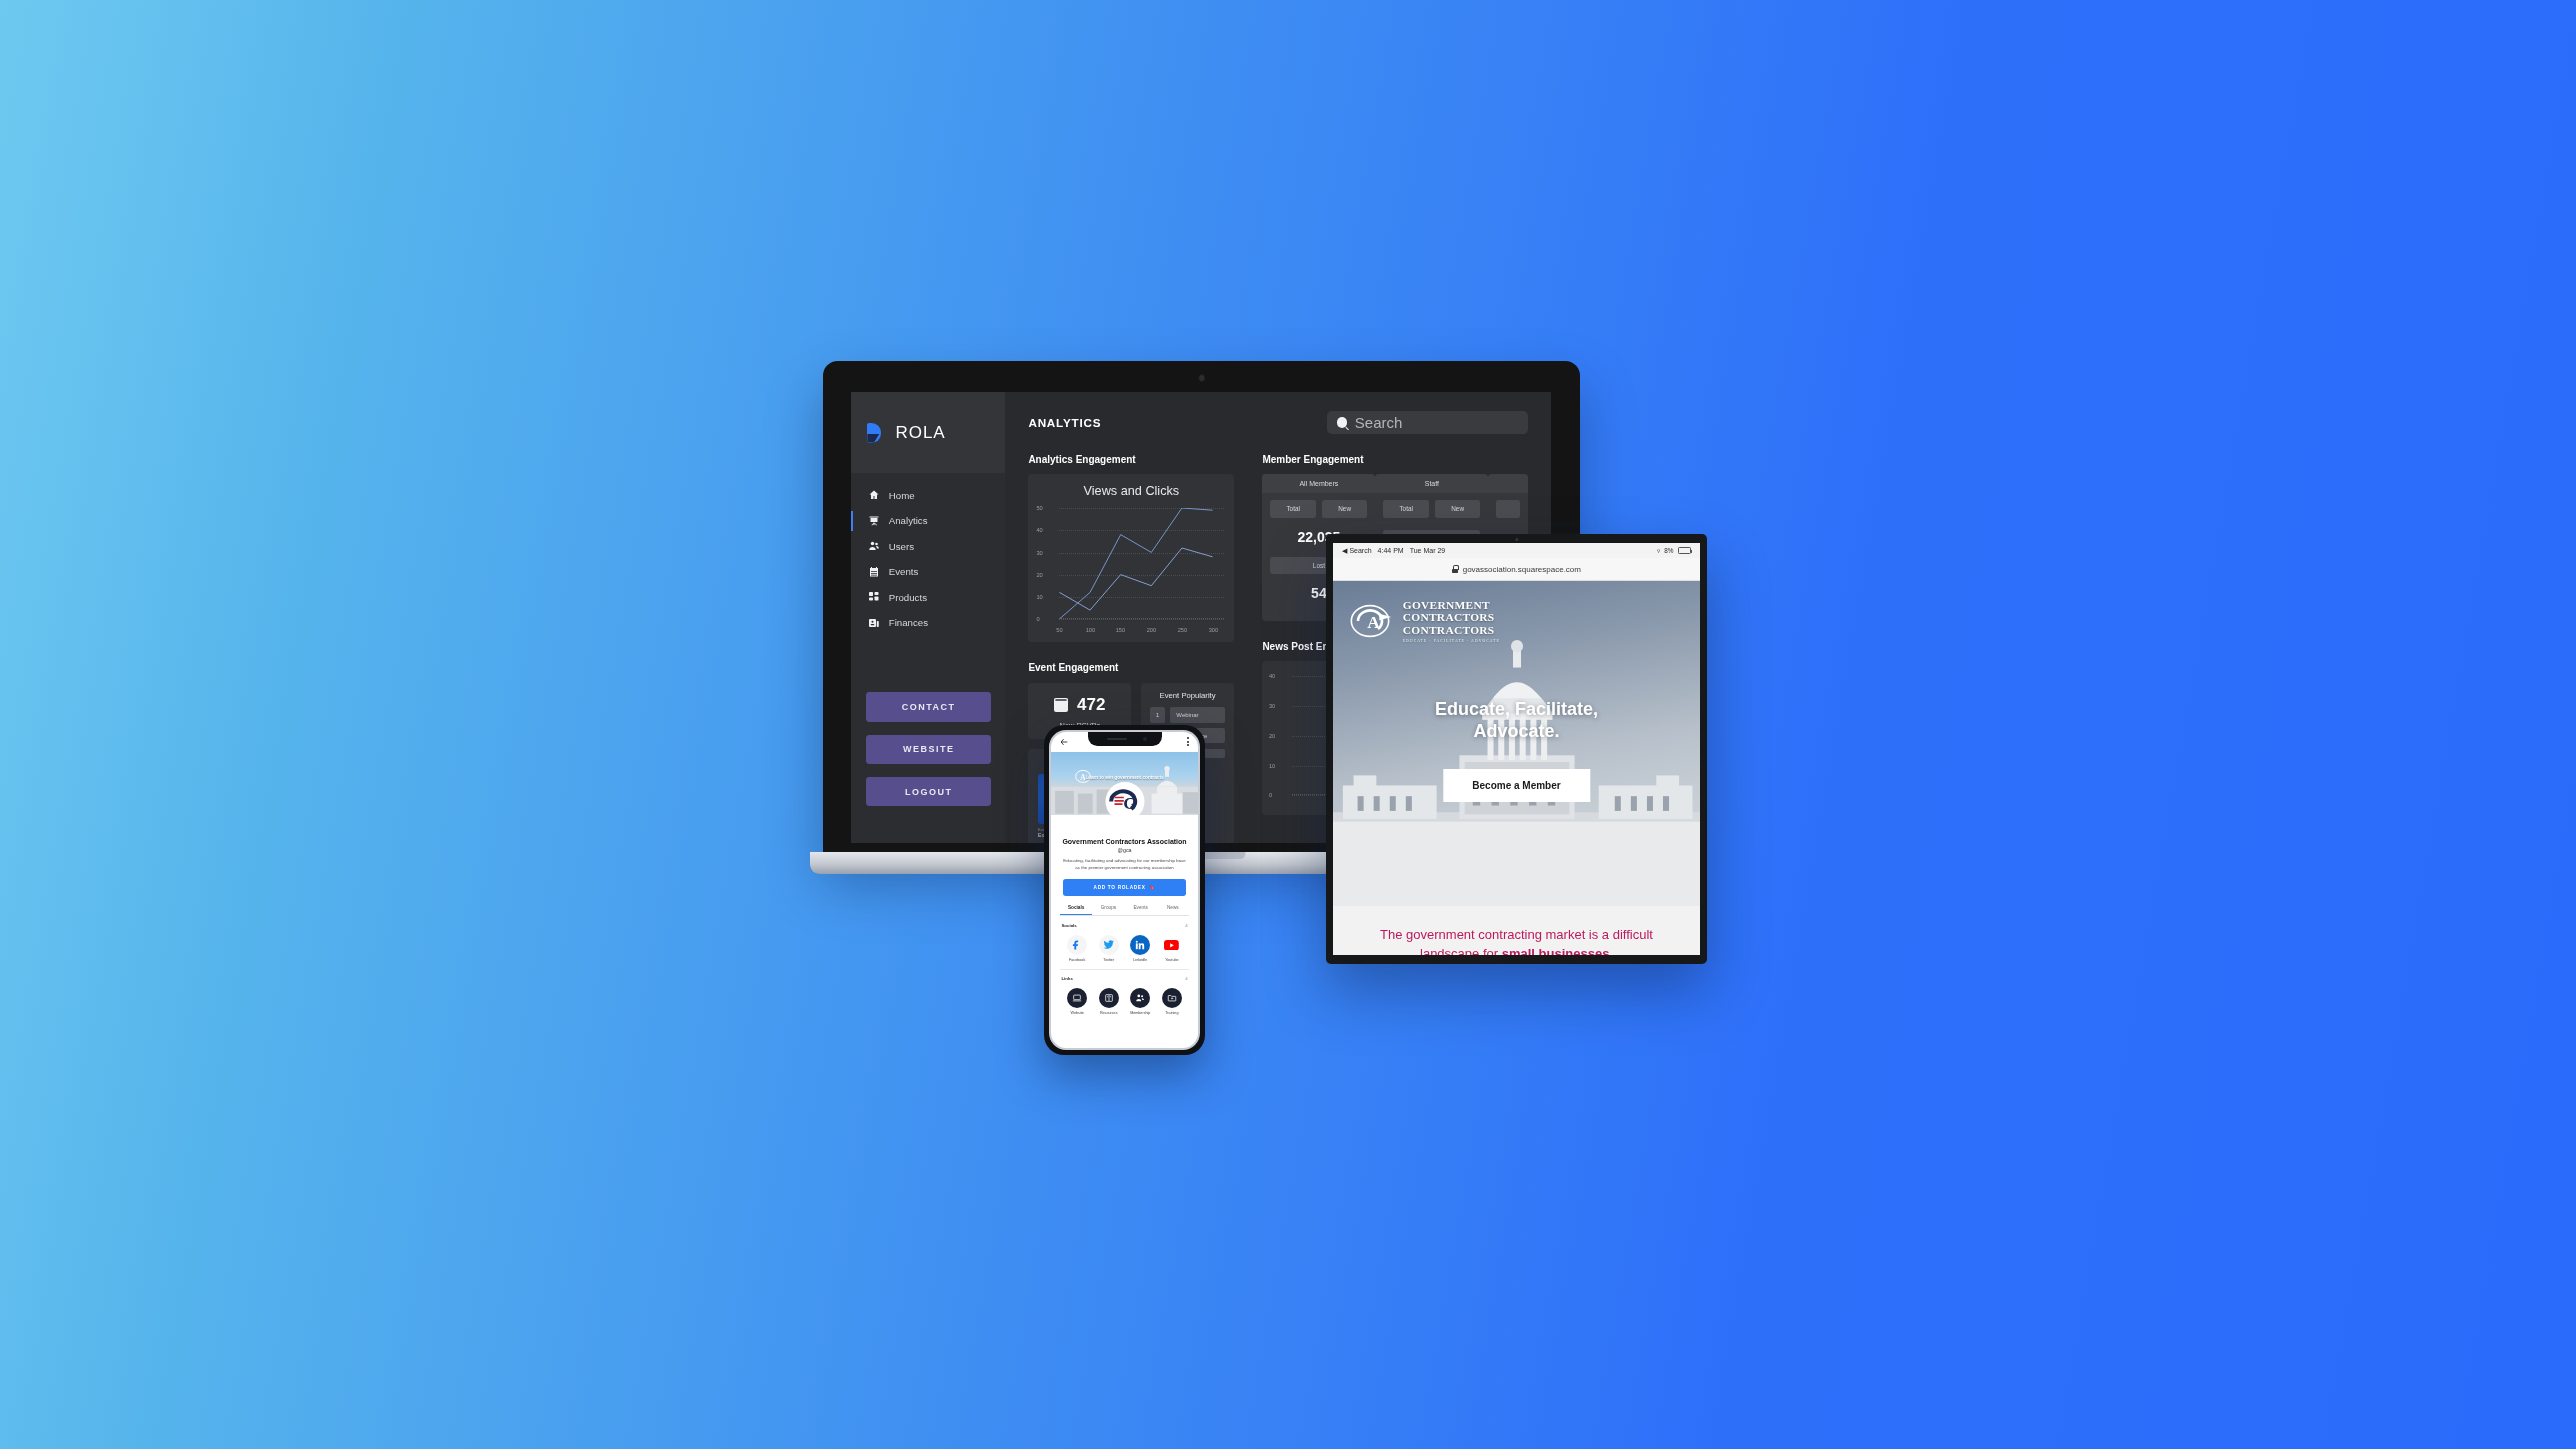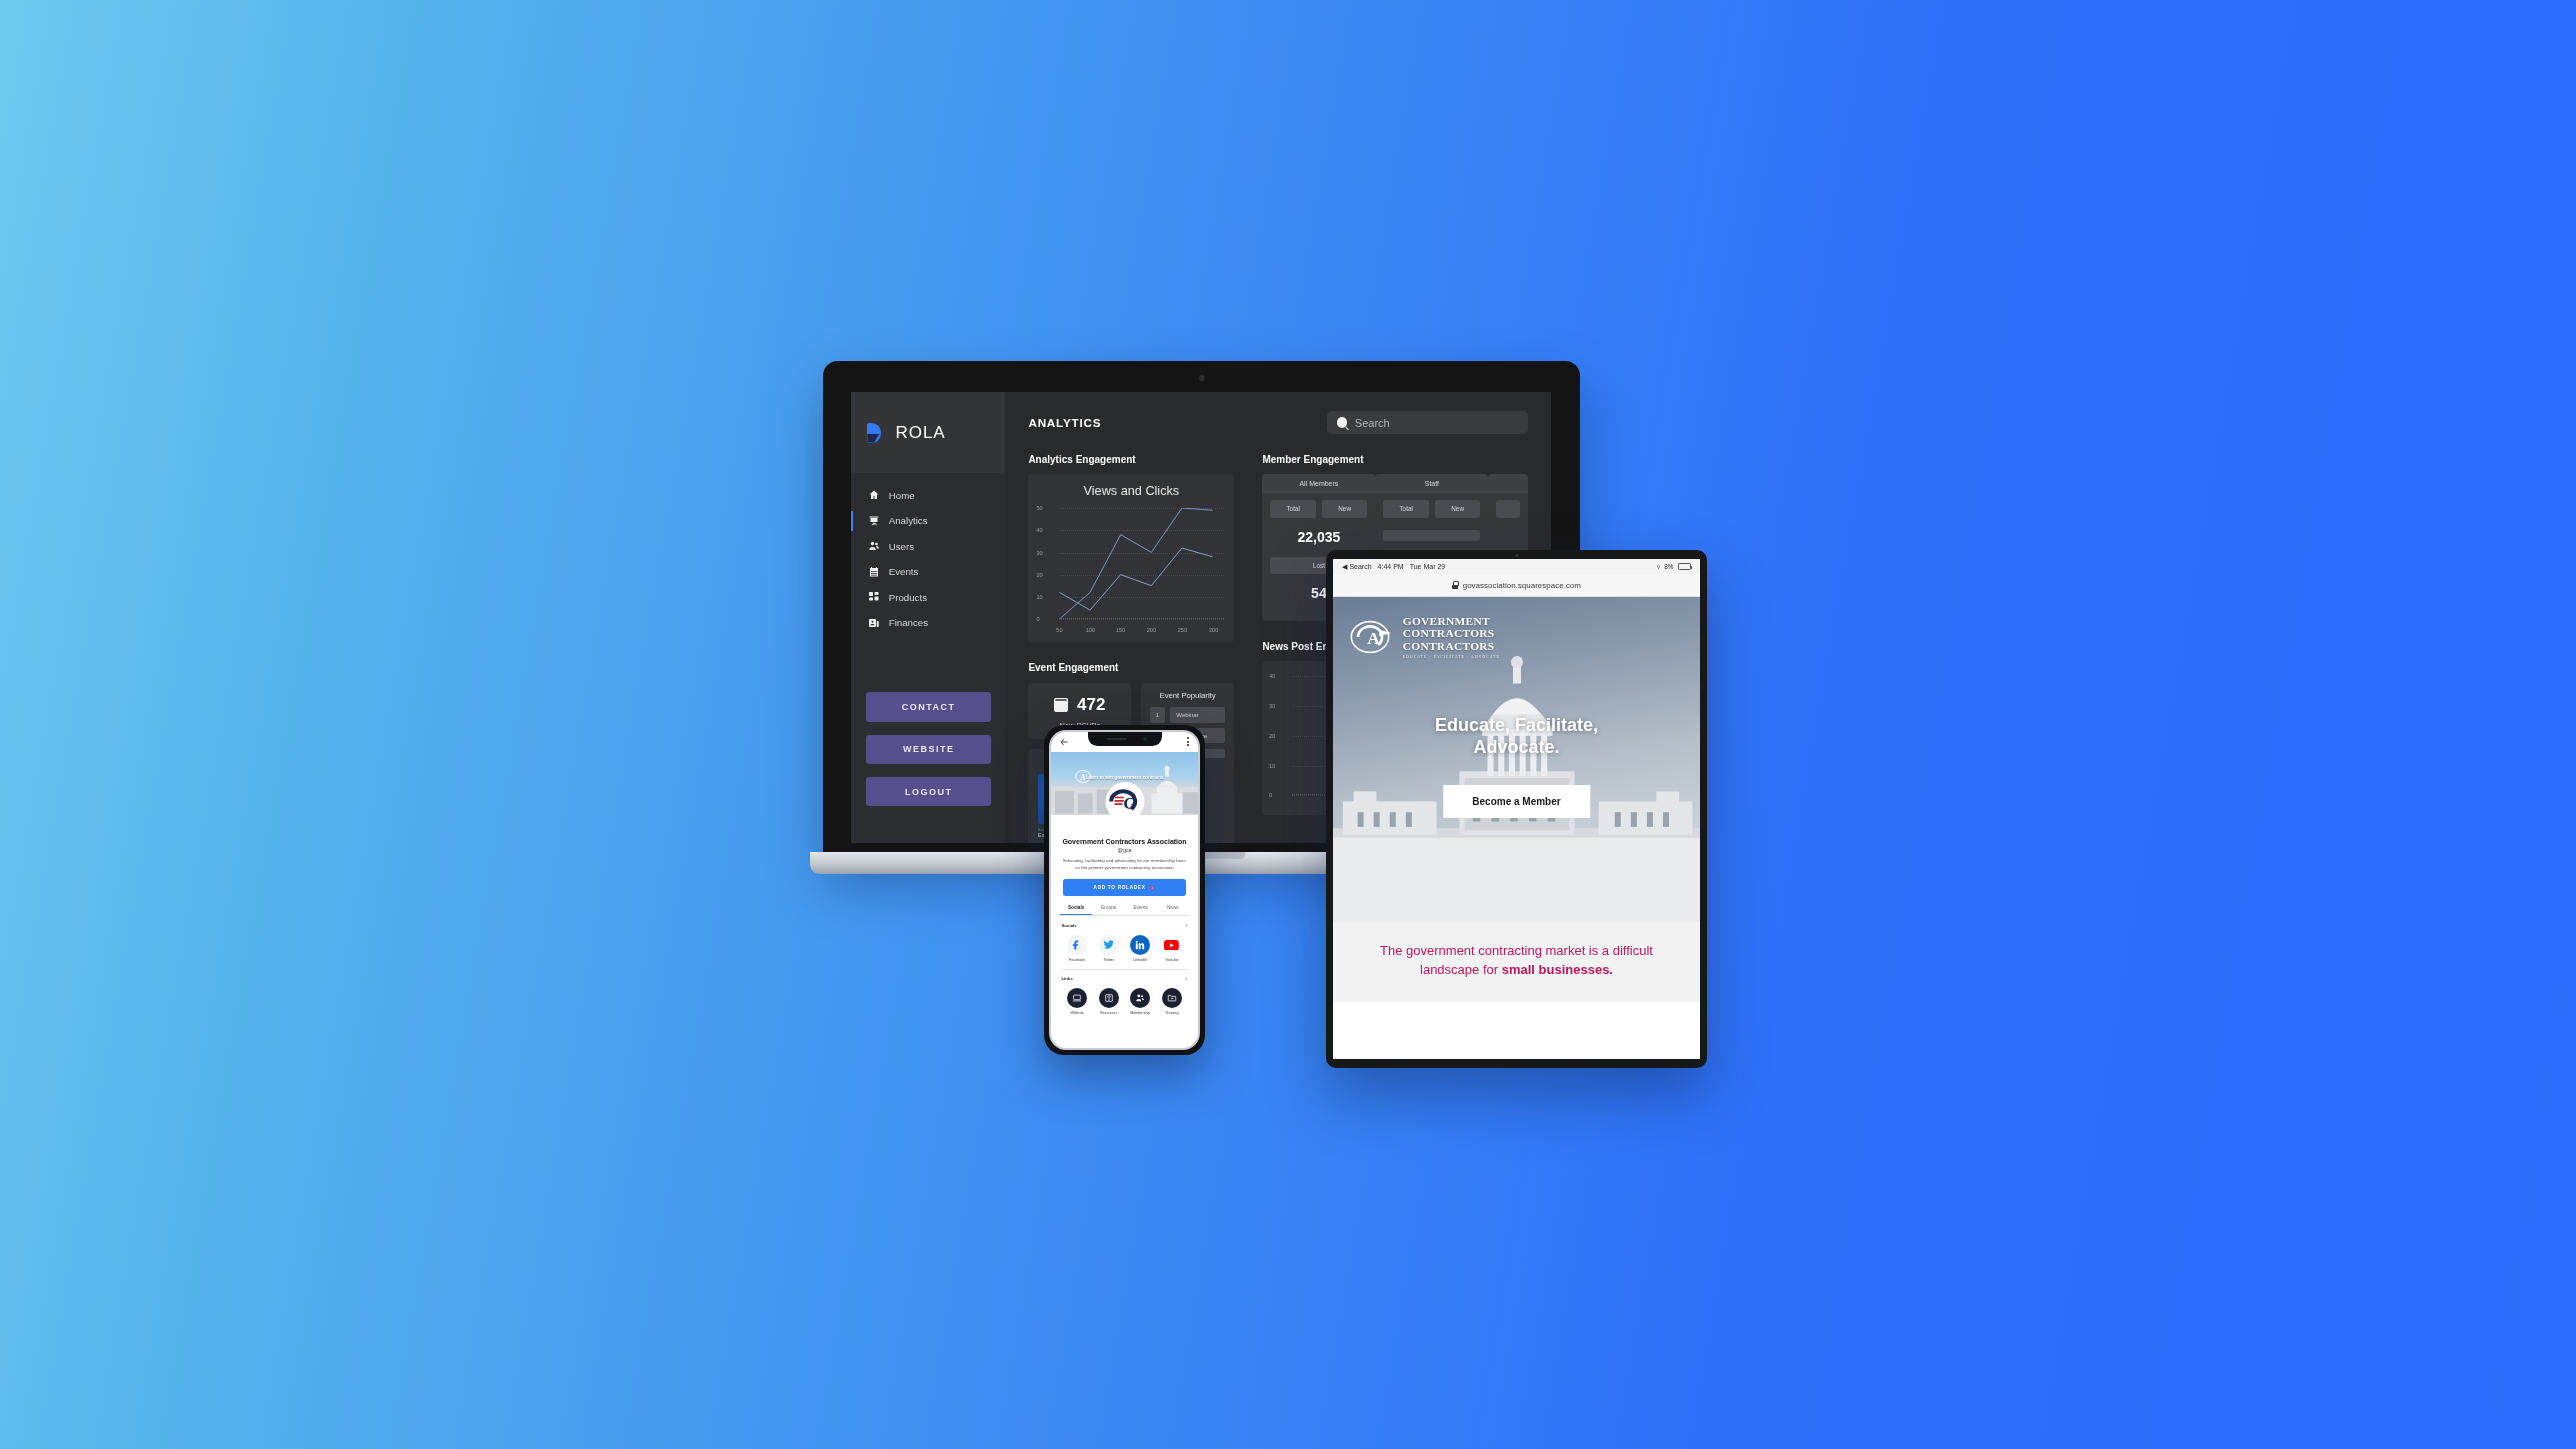--- a/index.html
+++ b/index.html
@@ -64,21 +64,21 @@
   #main { position: absolute; left: 154px; top: 0; right: 0; bottom: 0;
           background: #292a2d; padding: 19px 23px; }
   #topbar { display:flex; align-items:center; justify-content: space-between; }
   #page-title { color:#fff; font-size: 11.7px; font-weight: 700; letter-spacing: 0.8px; }
   #search-box { width: 201px; height: 23px; background: #3a3b3f; border-radius: 4.7px;
                 display:flex; align-items:center; gap: 7.4px; padding: 0 9.4px; }
   #search-circle { width: 10.7px; height: 10.7px; border-radius: 50%; background: #f2f2f4;
                    position: relative; flex: none; }
   #search-circle::after { content:""; position:absolute; right:-2px; bottom:-1.3px;
        width: 4px; height: 1.3px; background:#f2f2f4; transform: rotate(45deg); }
-  #search-ph { color: #b4b5b9; font-size: 11px; text-align: center; }
+  #search-ph { color: #b4b5b9; font-size: 15px; text-align: center; }
 
   .section-title { color: #fff; font-size: 10px; font-weight: 700; margin: 20px 0 9.4px; }
   .grid2 { display: grid; grid-template-columns: 1fr 1fr; gap: 28px; }
 
   .panel { background: #323336; border-radius: 4px; }
 
   
   #views-panel { height: 168px; padding: 9.4px 10.7px 6.7px; position: relative; }
   .chart-title { text-align: center; color: #e9e9ec; font-size: 12.7px; font-weight: 400; }
   .chart-area { position: absolute; left: 31px; right: 10.7px; top: 34px; bottom: 23px; }
@@ -126,22 +126,22 @@
   .trend-card .dot { position:absolute; width:4.7px; height:4.7px; border-radius:50%;
                      background:#e8f0ff; box-shadow: 0 0 3.4px rgba(255,255,255,.7); }
   .trend-cap { color:#8e8f93; font-size:4px; margin-top:3.4px; }
   .trend-cap2 { color:#d6d7da; font-size: 5.4px; }
 
   
   #news-panel { height: 154px; padding: 10.7px; position:relative; }
   #news-area { position:absolute; left: 29.5px; right: 9.4px; top: 14.8px; bottom: 20px; }
 
   
-  #tablet { position: absolute; left: 1326px; top: 550px; width: 381px; height: 518px;
-            background:#17181a; border-radius: 10px; padding: 9.4px 6.7px;
+  #tablet { position: absolute; left: 1326px; top: 534px; width: 381px; height: 430px;
+            background:#17181a; border-radius: 5px; padding: 9.4px 6.7px;
             box-shadow: 0 27px 60px rgba(10,30,70,.4); }
   #tablet-screen { width: 100%; height: 100%; background:#fff; overflow:hidden; position:relative; }
   #t-status { height: 14.8px; background:#f3f3f3; display:flex; align-items:center;
               padding: 0 9.4px; font-size: 7px; color:#2a2a2a; gap: 6px; }
   #t-status .right { margin-left:auto; display:flex; align-items:center; gap:4px; font-size:6.4px; }
   .batt { width: 13.4px; height: 6.7px; border: 0.7px solid #555; border-radius: 1.3px; position:relative; }
   .batt::after { content:""; position:absolute; right:-2px; top:2px; width:1.3px; height:2.7px; background:#555; }
   #t-url { height: 23px; background:#f7f7f7; border-bottom: 0.7px solid #dedede;
            display:flex; align-items:center; justify-content:center; gap:4.7px;
            font-size: 8px; color:#3a3a3a; }

